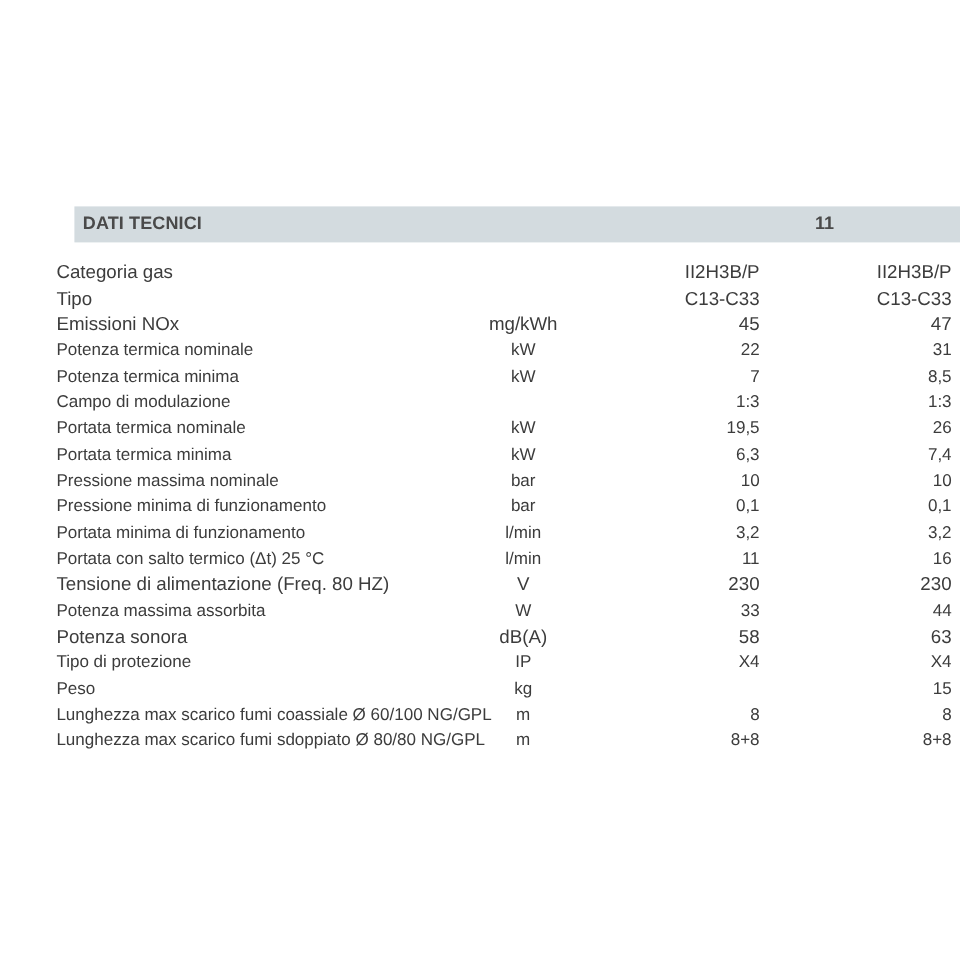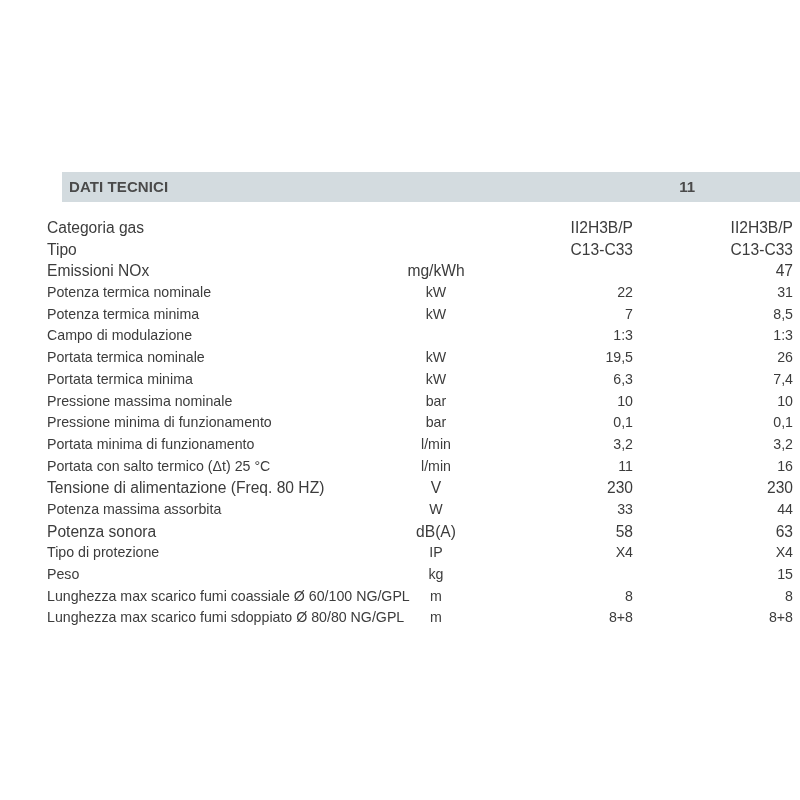--- a/index.html
+++ b/index.html
@@ -109,20 +109,21 @@
     </div>
     <div class="row big">
       <span class="c-label">Tipo</span>
       <span class="c-unit"></span>
       <span class="c-v11">C13-C33</span>
       <span class="c-v16">C13-C33</span>
     </div>
     <div class="row big">
       <span class="c-label">Emissioni NOx</span>
       <span class="c-unit">mg/kWh</span>
+      <span class="c-v11">45</span>
       <span class="c-v16">47</span>
     </div>
     <div class="row">
       <span class="c-label">Potenza termica nominale</span>
       <span class="c-unit">kW</span>
       <span class="c-v11">22</span>
       <span class="c-v16">31</span>
     </div>
     <div class="row">
       <span class="c-label">Potenza termica minima</span>

